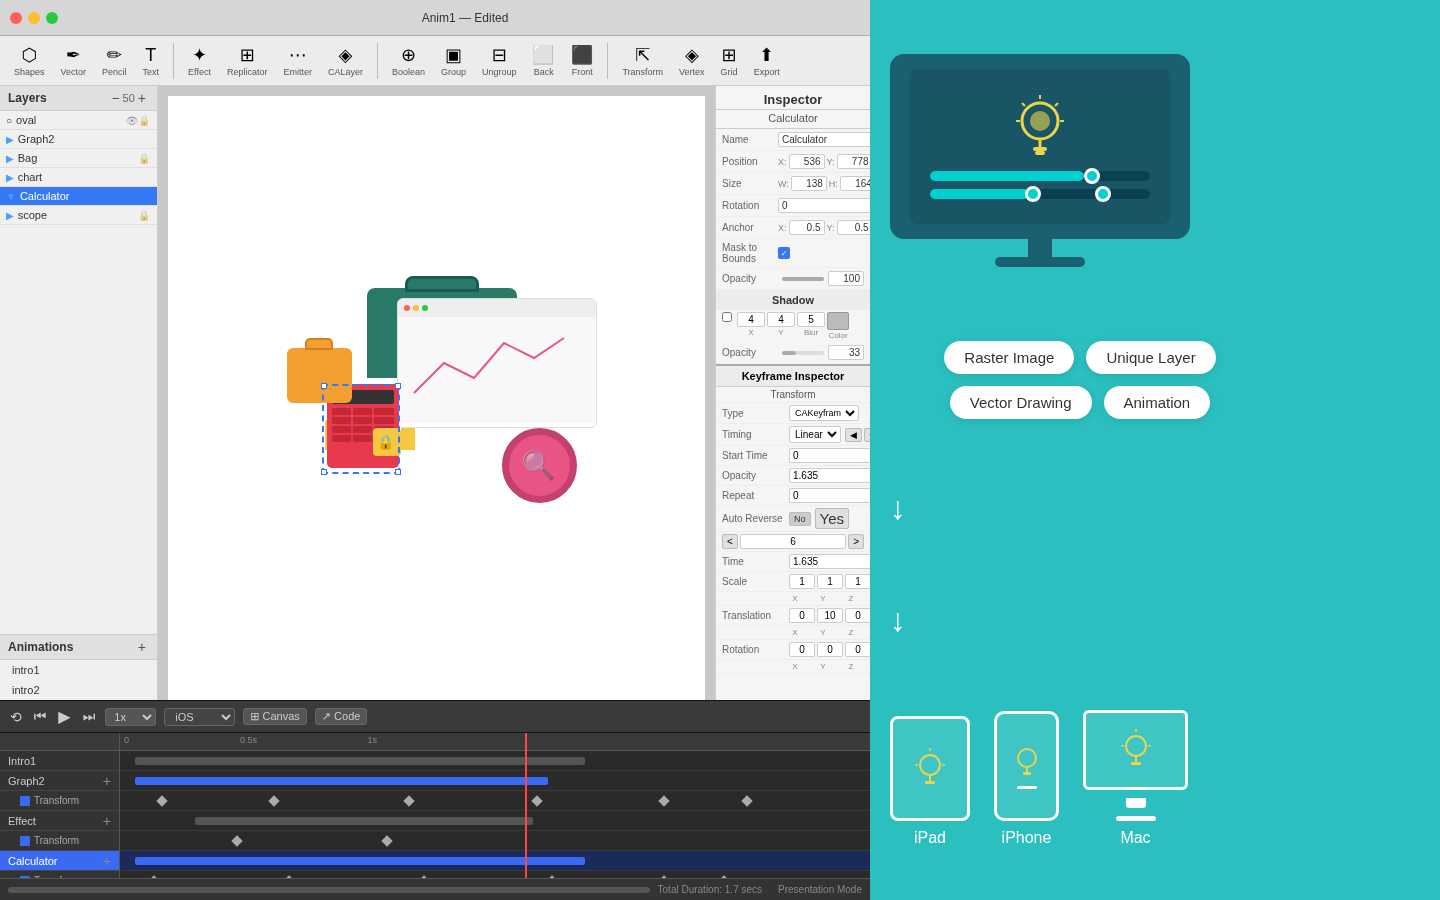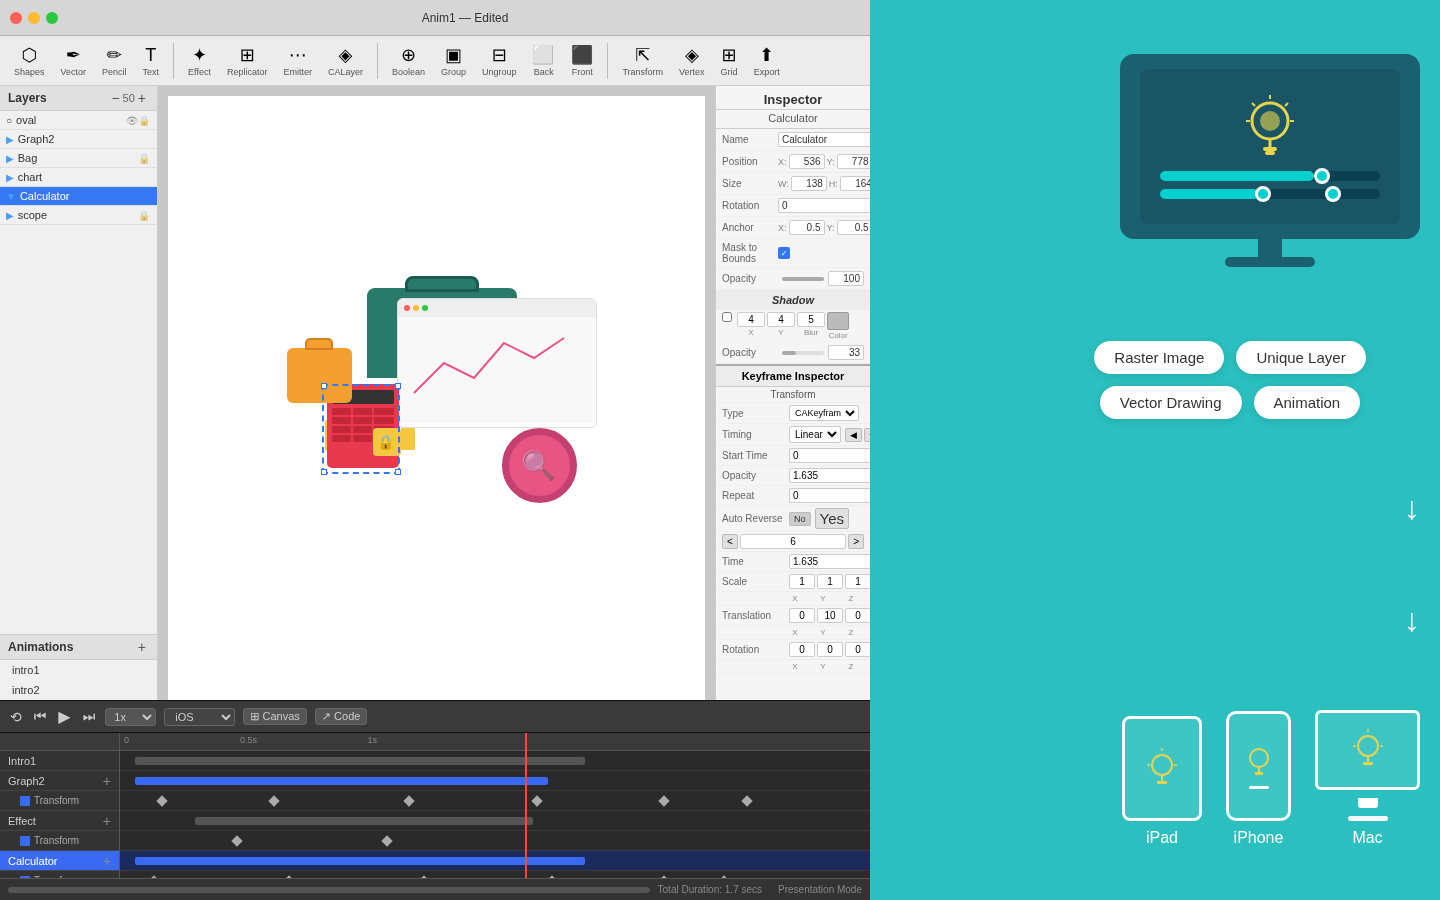--- a/index.html
+++ b/index.html
@@ -149,21 +149,21 @@
     }
     .insp-field-sm {
       width: 36px; background: white; border: 1px solid #ccc; border-radius: 2px;
       font-size: 10px; padding: 1px 3px; color: #333; text-align: right;
     }
     .insp-checkbox {
       width: 12px; height: 12px; background: #3478f6; border-radius: 2px;
       display: flex; align-items: center; justify-content: center; color: white;
       font-size: 8px;
     }
-    .insp-section { font-weight: 600; text-align: center; padding: 4px; color: #333; background: #ececec; font-style: italic; }
+    .insp-section { font-weight: 600; text-align: center; padding: 4px; color: #333; background: #ececec; }
     .opacity-slider { width: 60px; height: 4px; background: #ddd; border-radius: 2px; margin: 0 4px; position: relative; }
     .opacity-slider-fill { height: 100%; background: #aaa; border-radius: 2px; }
     
     .shadow-fields { display: flex; gap: 2px; padding: 2px 6px; align-items: flex-start; }
     .shadow-col { display: flex; flex-direction: column; align-items: center; gap: 1px; }
     .shadow-val { width: 28px; background: white; border: 1px solid #ccc; border-radius: 2px; font-size: 10px; padding: 1px 3px; text-align: center; }
     .shadow-lbl { font-size: 8px; color: #888; }
     .color-box { width: 22px; height: 18px; background: #bbb; border: 1px solid #999; border-radius: 2px; }
 
     
@@ -261,21 +261,21 @@
     .tl-scroll { flex: 1; height: 6px; background: #555; border-radius: 3px; }
     .tl-duration { font-size: 10px; color: #888; margin-left: auto; }
     .tl-mode-btn { font-size: 10px; color: #888; cursor: pointer; margin-left: 8px; }
 
     
     #right-panel {
       flex: 1;
       background: #2bbfbf;
       display: flex;
       flex-direction: column;
-      align-items: flex-end;
+      align-items: flex-start;
       justify-content: space-around;
       padding: 20px;
     }
 
     
     #monitor-section {
       display: flex; flex-direction: column; align-items: center;
     }
 
     

